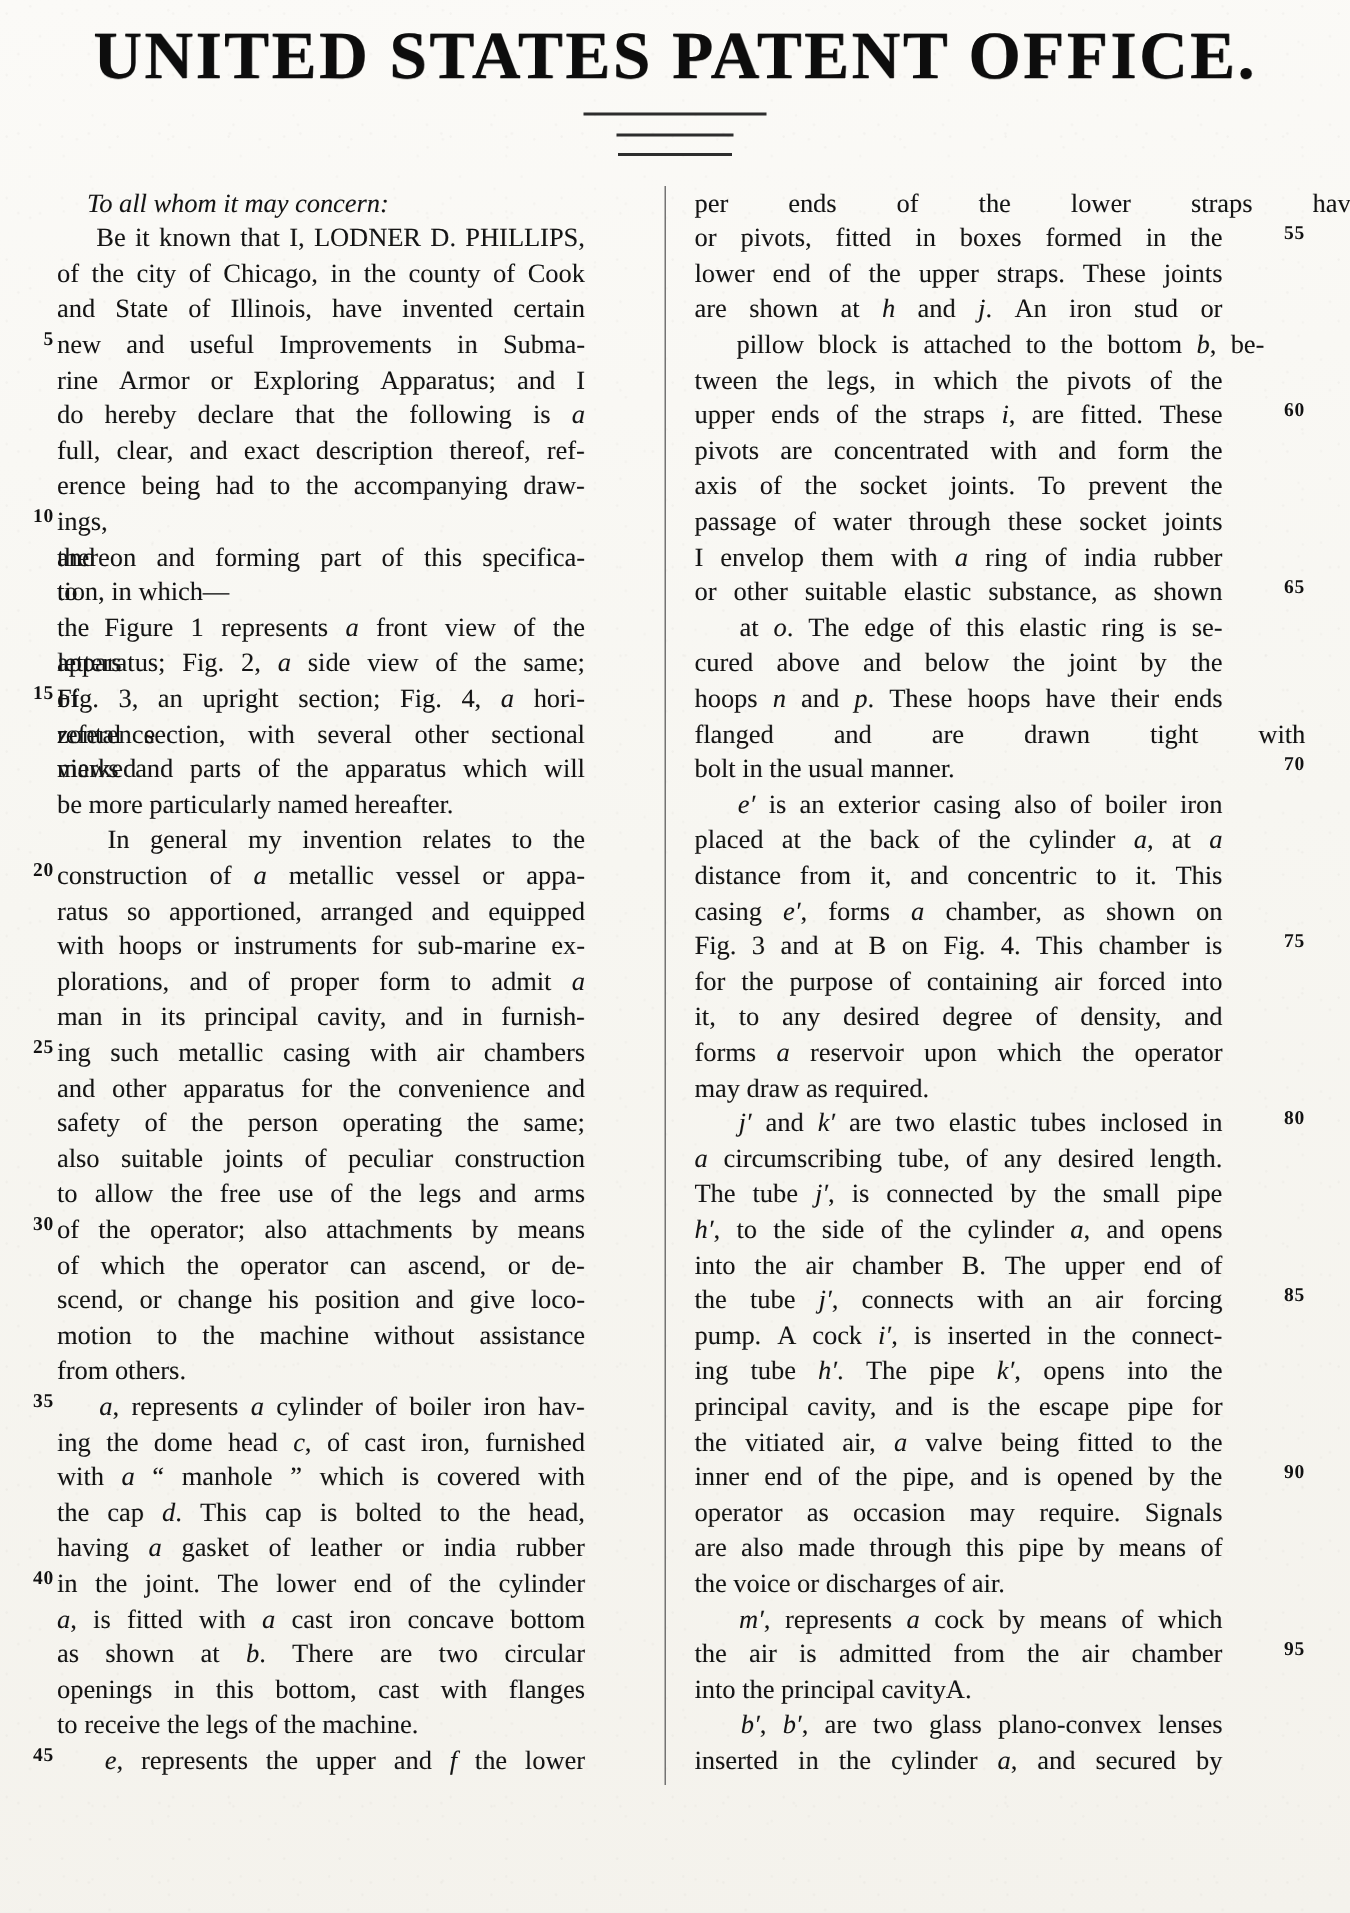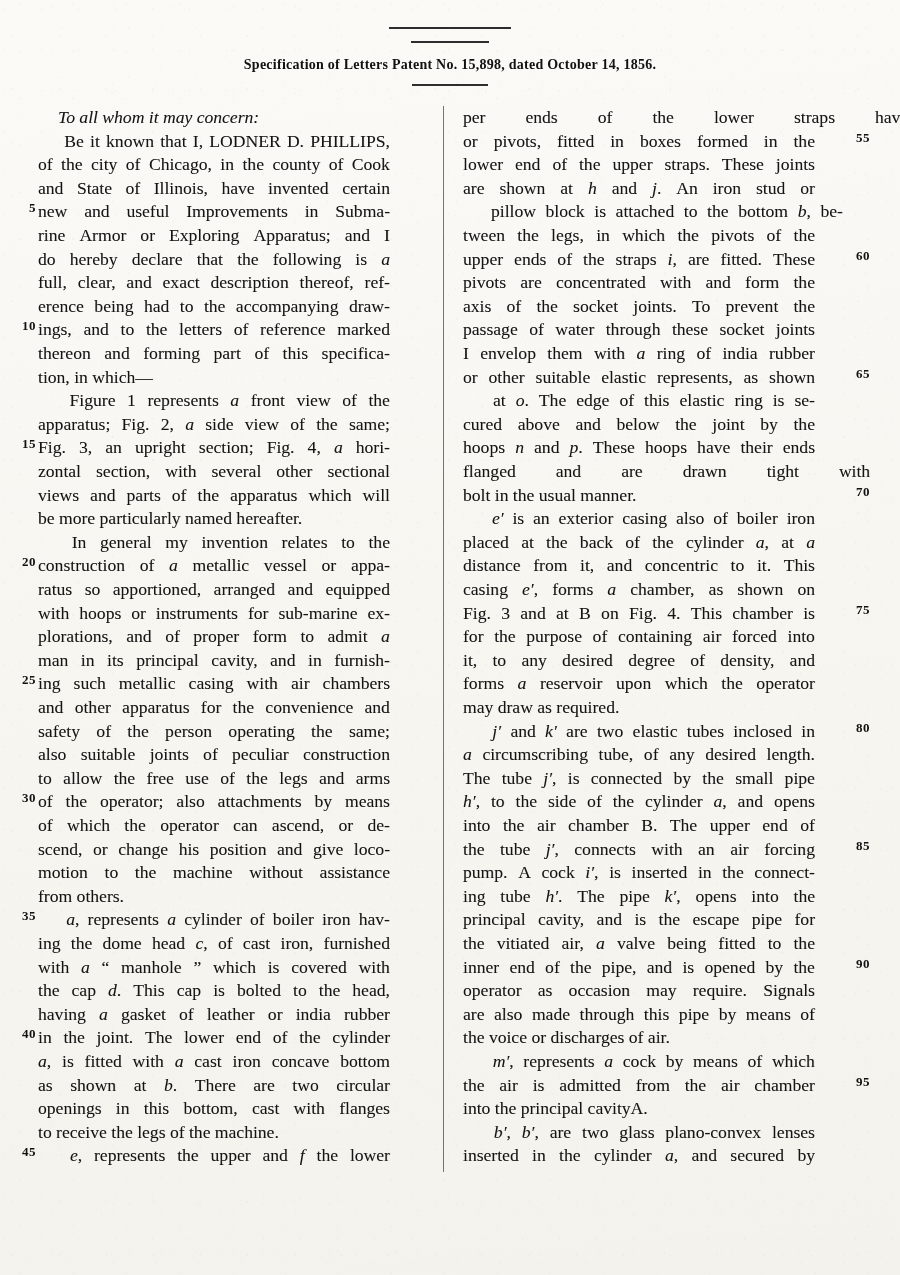--- a/index.html
+++ b/index.html
@@ -139,23 +139,23 @@
   .tline.left-align { display: block; }
 
   .ital { font-style: italic; }
 </style>
 </head>
 <body>
 
 <div class="page">
 
   <div class="masthead">
+    <div class="office-title">UNITED STATES PATENT OFFICE.</div>
     <div class="rule rule-1"></div>
     <div class="rule rule-2"></div>
-    <div class="spec-line">Specification of Letters Patent No. 15,898, dated October 14, 1856.</div>
     <div class="rule rule-3"></div>
   </div>
 
   <div class="body-area">
     <div class="col-divider"></div>
 
     <div class="lineno-col lineno-left" id="lineno-left">
         <div class="lineno" style="top: 98.4px;">5</div>
         <div class="lineno" style="top: 216.4px;">10</div>
         <div class="lineno" style="top: 334.4px;">15</div>
@@ -238,21 +238,21 @@
         </div>
         <div class="tline just" style="top: 192.8px;">
           <span>erence</span>
           <span>being</span>
           <span>had</span>
           <span>to</span>
           <span>the</span>
           <span>accompanying</span>
           <span>draw-</span>
         </div>
-        <div class="tline just" style="top: 216.4px;">
+        <div class="tline just" style="top: 216.4px; flex-direction: column;">
           <span>ings,</span>
           <span>and</span>
           <span>to</span>
           <span>the</span>
           <span>letters</span>
           <span>of</span>
           <span>reference</span>
           <span>marked</span>
         </div>
         <div class="tline just" style="top: 240px;">
@@ -681,21 +681,21 @@
           <span>ring</span>
           <span>of</span>
           <span>india</span>
           <span>rubber</span>
         </div>
         <div class="tline just" style="top: 263.6px;">
           <span>or</span>
           <span>other</span>
           <span>suitable</span>
           <span>elastic</span>
-          <span>represents,</span>
+          <span>substance,</span>
           <span>as</span>
           <span>shown</span>
         </div>
         <div class="tline just" style="top: 287.2px;">
           <span style="width:20px;display:inline-block"></span>
           <span>at</span>
           <span><i class="ital">o</i>.</span>
           <span>The</span>
           <span>edge</span>
           <span>of</span>

